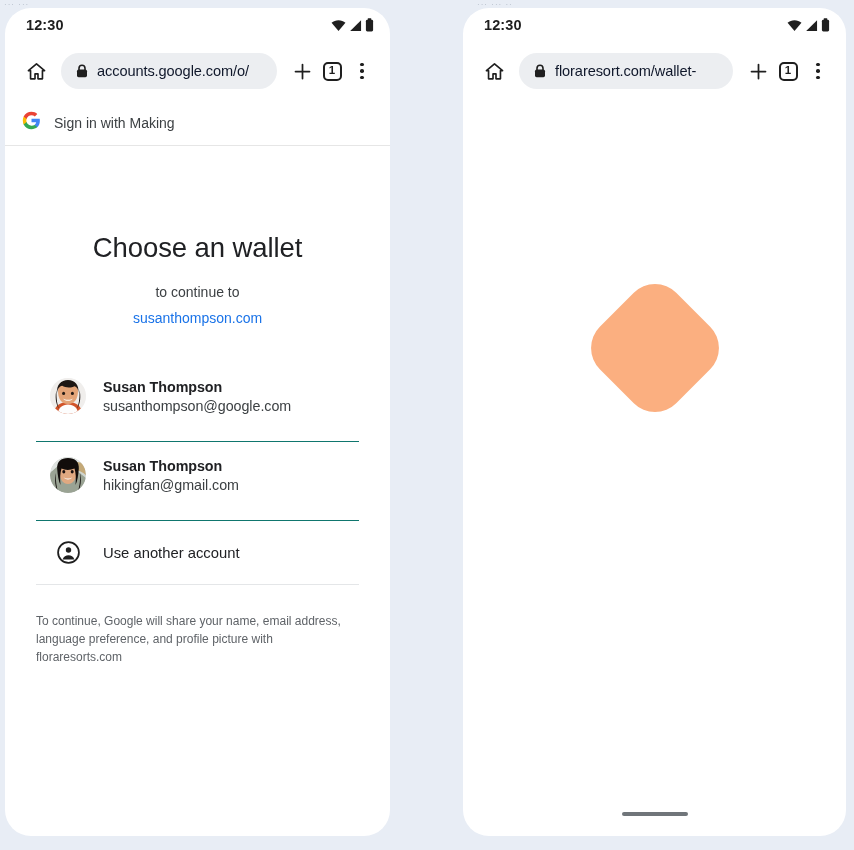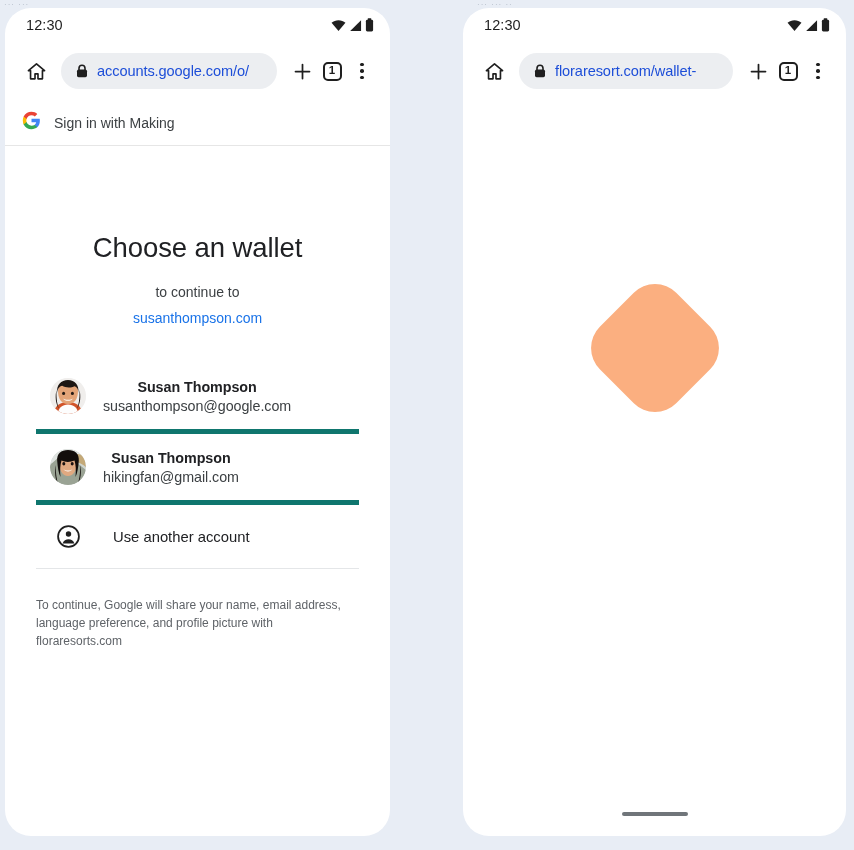--- a/index.html
+++ b/index.html
@@ -31,21 +31,21 @@
   
   .statusbar {
     height: 34px;
     display: flex;
     align-items: center;
     justify-content: space-between;
     padding: 0 16px 0 21px;
   }
   .status-time {
     font-size: 14.5px;
-    font-weight: 400;
+    font-weight: 700;
     color: #1f1f1f;
     letter-spacing: .1px;
   }
   .status-icons {
     display: flex;
     align-items: center;
     gap: 3px;
   }
   .status-icons svg { display: block; }
 
@@ -69,21 +69,21 @@
     border-radius: 18px;
     display: flex;
     align-items: center;
     padding: 0 14px 0 15px;
     margin: 0 10px 0 8px;
     min-width: 0;
   }
   .omnibox .lock { flex: 0 0 auto; margin-right: 9px; display:flex; }
   .omni-url {
     font-size: 14.6px;
-    color: #1d4ed8;
+    color: #0f172a;
     white-space: nowrap;
     overflow: hidden;
     letter-spacing: -.1px;
   }
   .tb-btn {
     width: 30px; height: 32px;
     display: flex; align-items: center; justify-content: center;
     flex: 0 0 auto;
   }
   .tab-count {
@@ -134,23 +134,22 @@
     font-size: 14px;
     color: #1a73e8;
     margin-top: 10px;
   }
 
   .account-list { margin-top: 36px; }
   .account-row {
     display: flex;
     align-items: center;
     gap: 17px;
-    padding: 15px 0 15px 14px;
-    border-bottom: 5px solid #0f766e;
-    text-align: center;
+    padding: 15px 0 27px 14px;
+    border-bottom: 1px solid #0f766e;
   }
   .account-row:first-child { border-top: 1px solid #e4e6e8; border-top-color: transparent; }
   .avatar {
     width: 36px; height: 36px;
     border-radius: 50%;
     flex: 0 0 auto;
     overflow: hidden;
     position: relative;
     background: #f1f1f1;
   }
@@ -162,21 +161,21 @@
     letter-spacing: -.05px;
   }
   .acct-email {
     font-size: 14.3px;
     color: #3c4043;
     letter-spacing: -.05px;
   }
   .another-row {
     display: flex;
     align-items: center;
-    gap: 27px;
+    gap: 17px;
     padding: 19px 0 19px 14px;
     border-bottom: 1px solid #e4e6e8;
   }
   .another-label {
     font-size: 14.8px;
     color: #202124;
   }
   .disclaimer {
     margin-top: 27px;
     font-size: 12px;

